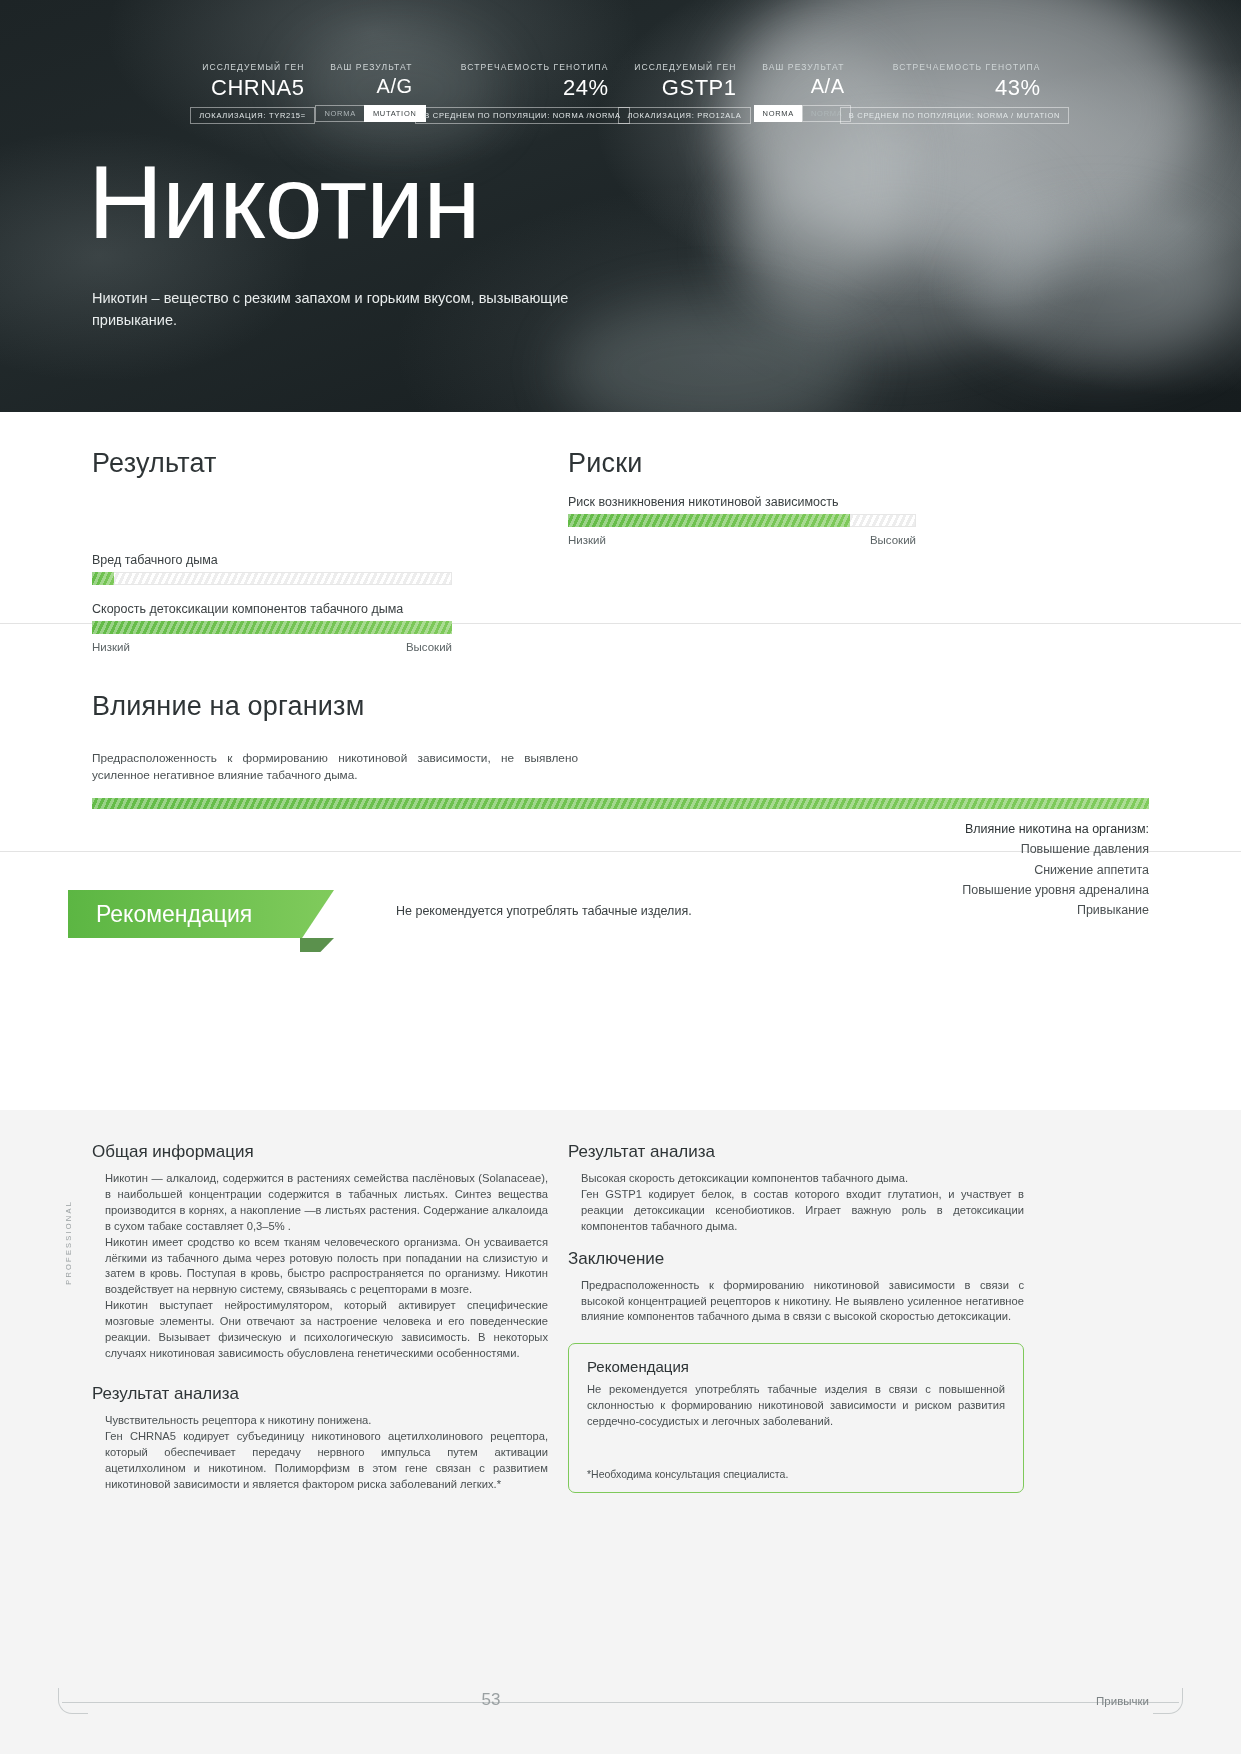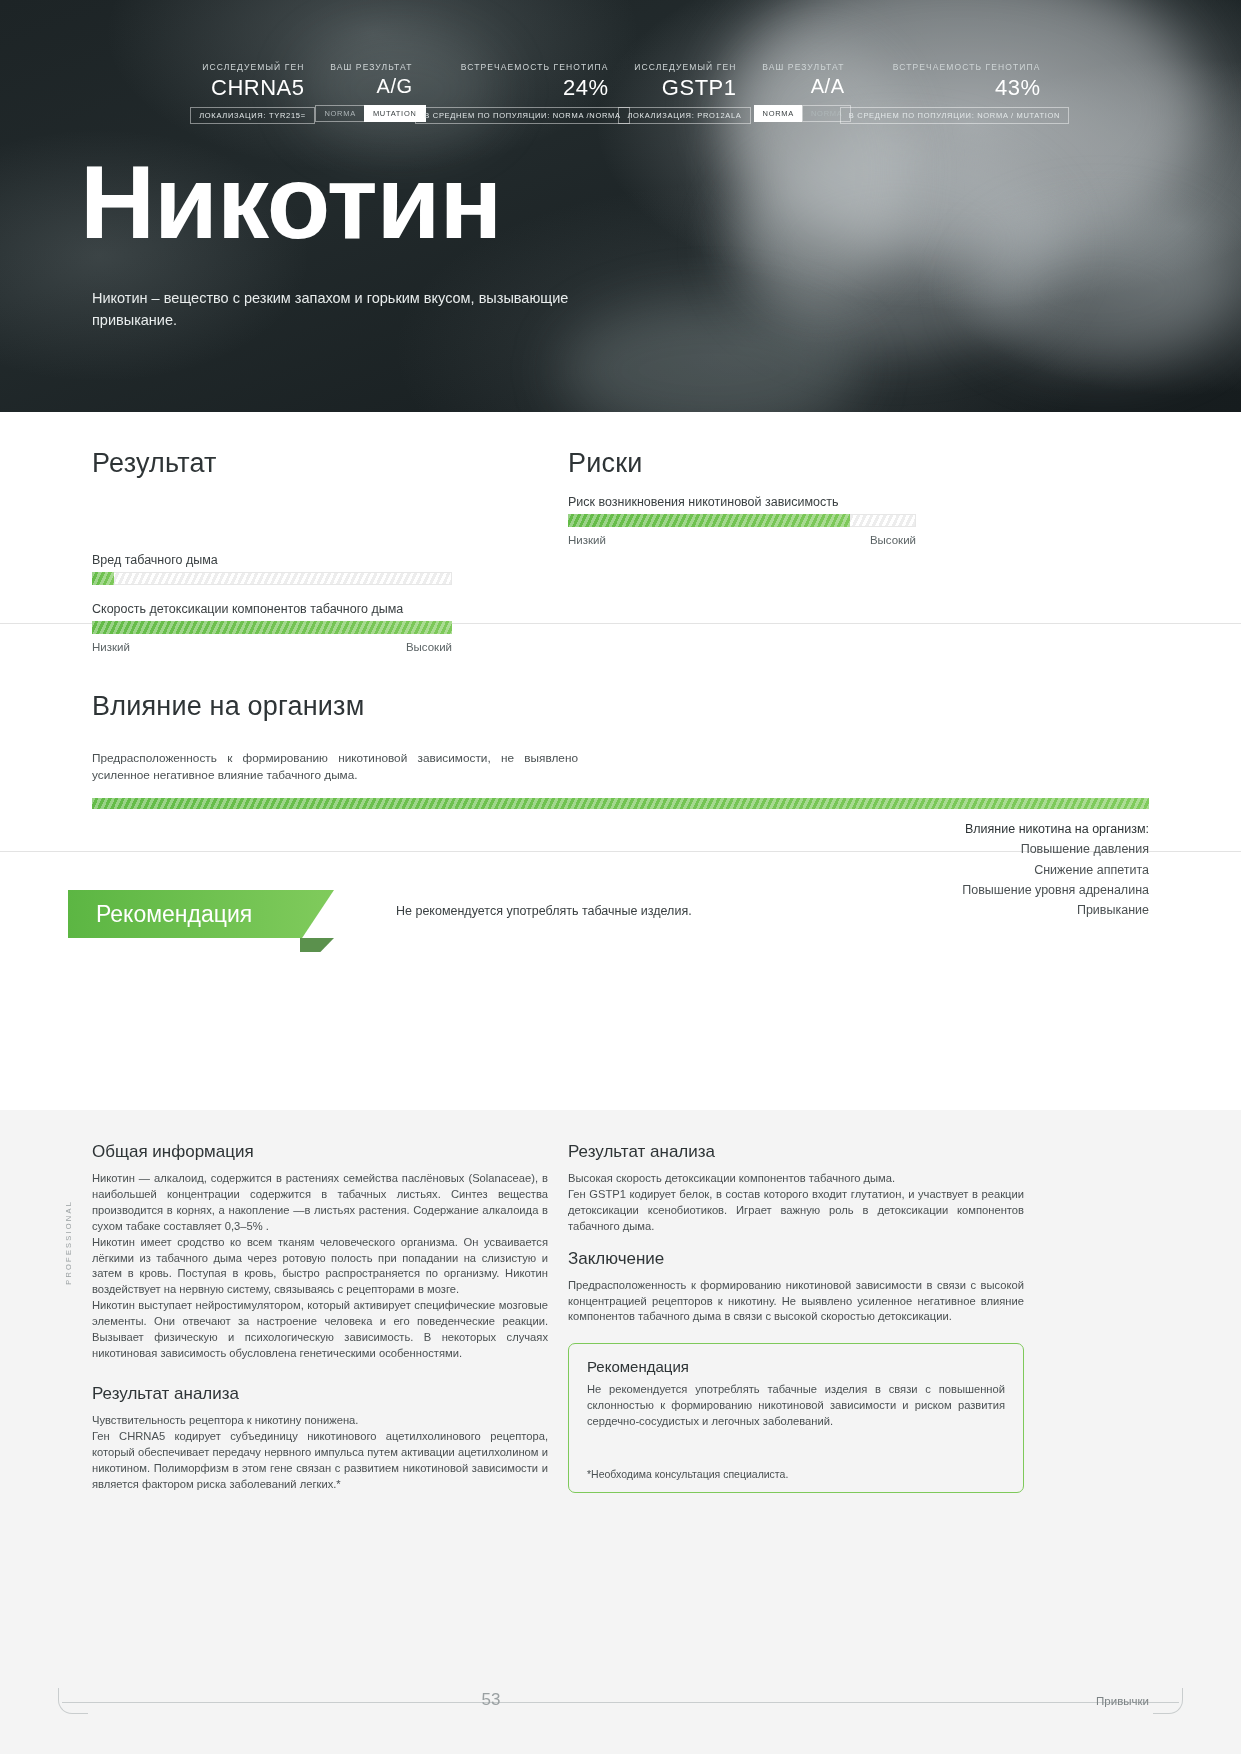--- a/index.html
+++ b/index.html
@@ -63,22 +63,22 @@
   .dual .tag:last-child { border-right: 1px solid rgba(255,255,255,0.45); }
   .tag.on { background: #ffffff; color: #3a4042; border-color: #ffffff; }
   .tag.off { color: #aeb6b8; }
 
   .col-gene { width: 128px; }
   .col-res  { width: 108px; }
   .col-freq { width: 196px; }
 
   
   .hero-title {
-    position: absolute; left: 80px; top: 150px;
-    font-size: 104px; line-height: 1; color: #ffffff; font-weight: 700;
+    position: absolute; left: 88px; top: 150px;
+    font-size: 104px; line-height: 1; color: #ffffff; font-weight: 400;
     letter-spacing: -1px;
   }
   .hero-sub {
     position: absolute; left: 92px; top: 288px; width: 520px;
     font-size: 14.5px; line-height: 1.5; color: #e9eded; font-weight: 400;
   }
 
   
   .band { border-bottom: 1px solid #e3e3e3; }
   .sec-1 { position: relative; height: 212px; }
@@ -161,21 +161,21 @@
     writing-mode: vertical-rl; transform: rotate(180deg);
   }
   .colL { position: absolute; left: 92px; top: 1142px; width: 456px; }
   .colR { position: absolute; left: 568px; top: 1142px; width: 456px; }
   .h3 {
     font-size: 17px; font-weight: 400; color: #2e3436; margin-bottom: 9px;
   }
   .body-txt {
     font-size: 11.2px; line-height: 1.42; color: #4a5052; text-align: justify;
   }
-  .body-txt p { margin-bottom: 0; }
+  .body-txt p { margin-bottom: 0; margin-left: 13px; }
   .gap { height: 22px; }
   .gap-sm { height: 14px; }
 
   .rec-box {
     border: 1px solid #7ec95a; border-radius: 7px;
     padding: 14px 18px 16px 18px; margin-top: 18px;
     min-height: 150px; position: relative;
   }
   .rec-box h4 { font-size: 15px; font-weight: 400; color: #2e3436; margin-bottom: 7px; }
   .rec-note {

